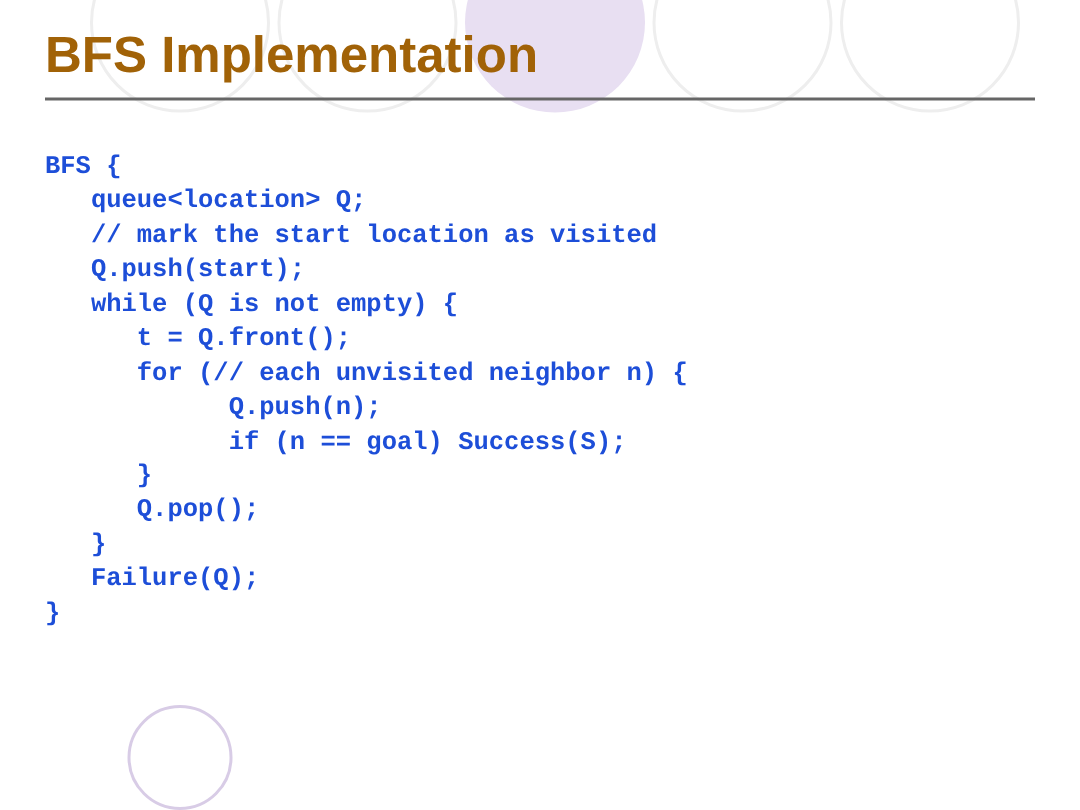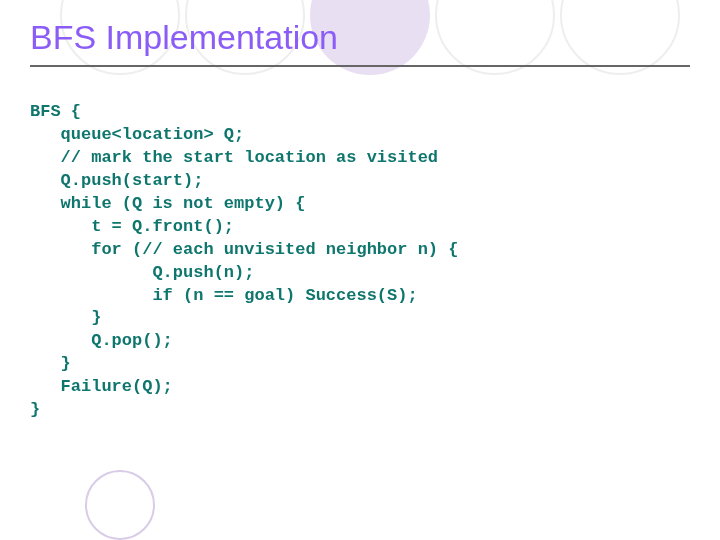--- a/index.html
+++ b/index.html
@@ -43,35 +43,35 @@
     border: 2px solid #d8cce6;
     background: transparent;
   }
   .content {
     position: relative;
     z-index: 1;
     padding: 18px 30px 0 30px;
   }
   .title {
     font-size: 34px;
-    color: #8b5cf6;
+    color: #a16207;
     margin: 0 0 8px 0;
-    font-weight: normal;
+    font-weight: bold;
   }
   .hr {
     border: none;
     border-top: 2px solid #666;
     margin: 0 0 34px 0;
   }
   .code {
     font-family: "Courier New", Courier, monospace;
     font-size: 17px;
     line-height: 1.35;
     white-space: pre;
-    color: #0f766e;
+    color: #1d4ed8;
     font-weight: bold;
   }
 </style>
 </head>
 <body>
 
 <div class="bg-circles">
   <div class="circle c-outline" style="left:60px; top:-45px;"></div>
   <div class="circle c-outline" style="left:185px; top:-45px;"></div>
   <div class="circle c-fill-light" style="left:310px; top:-45px;"></div>

